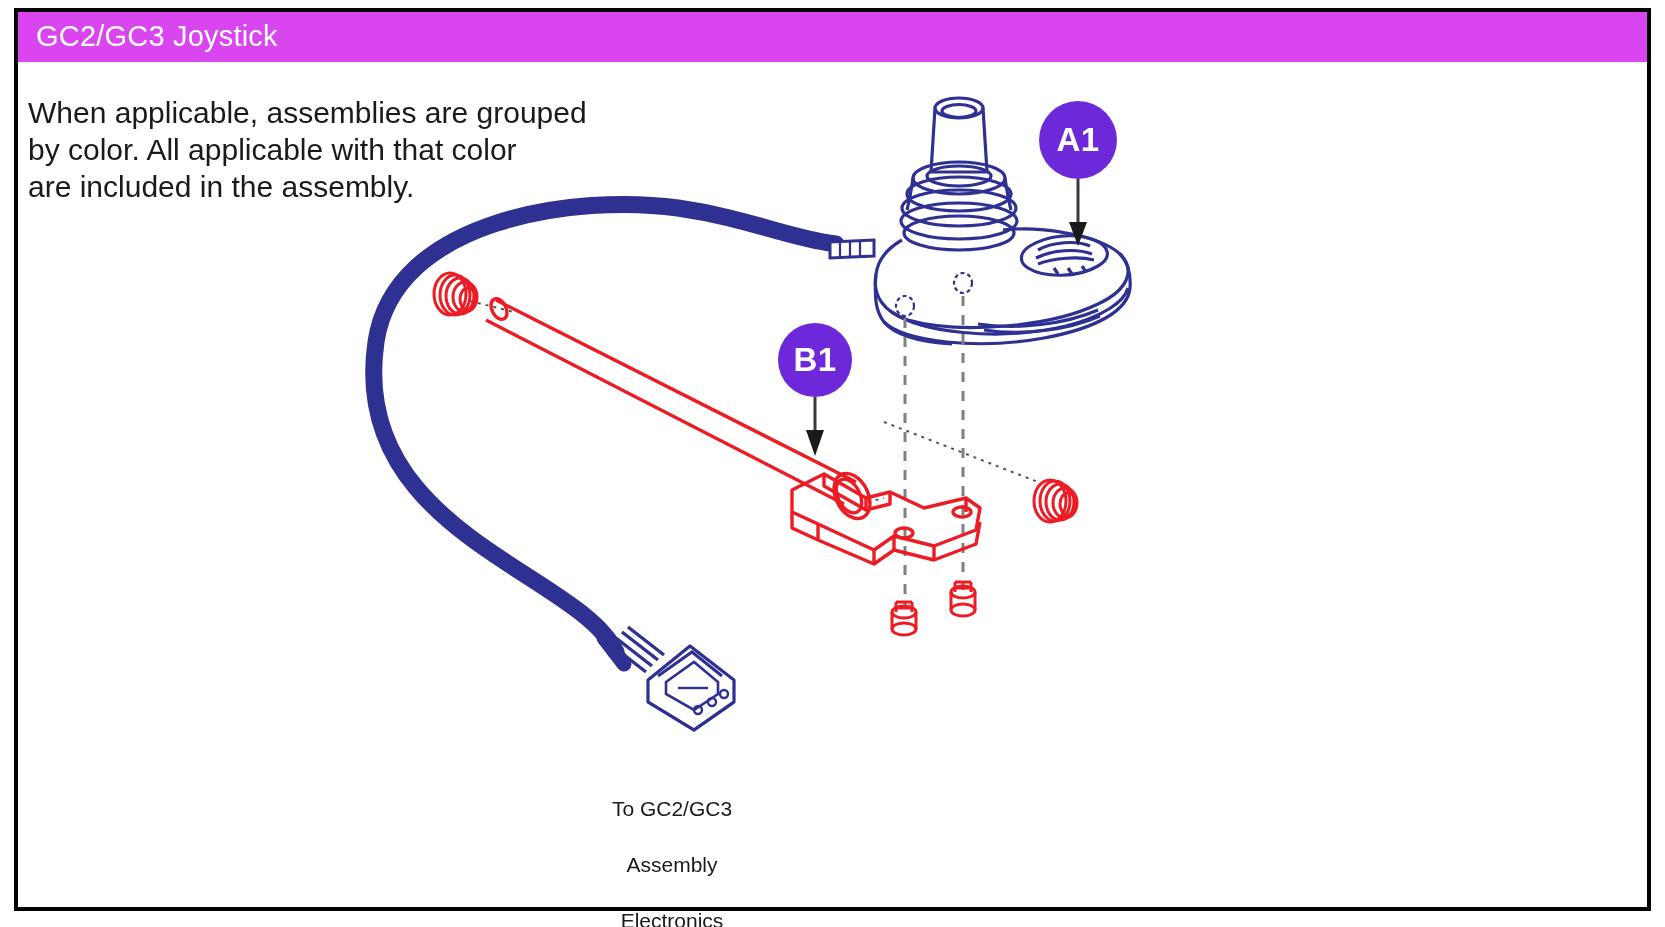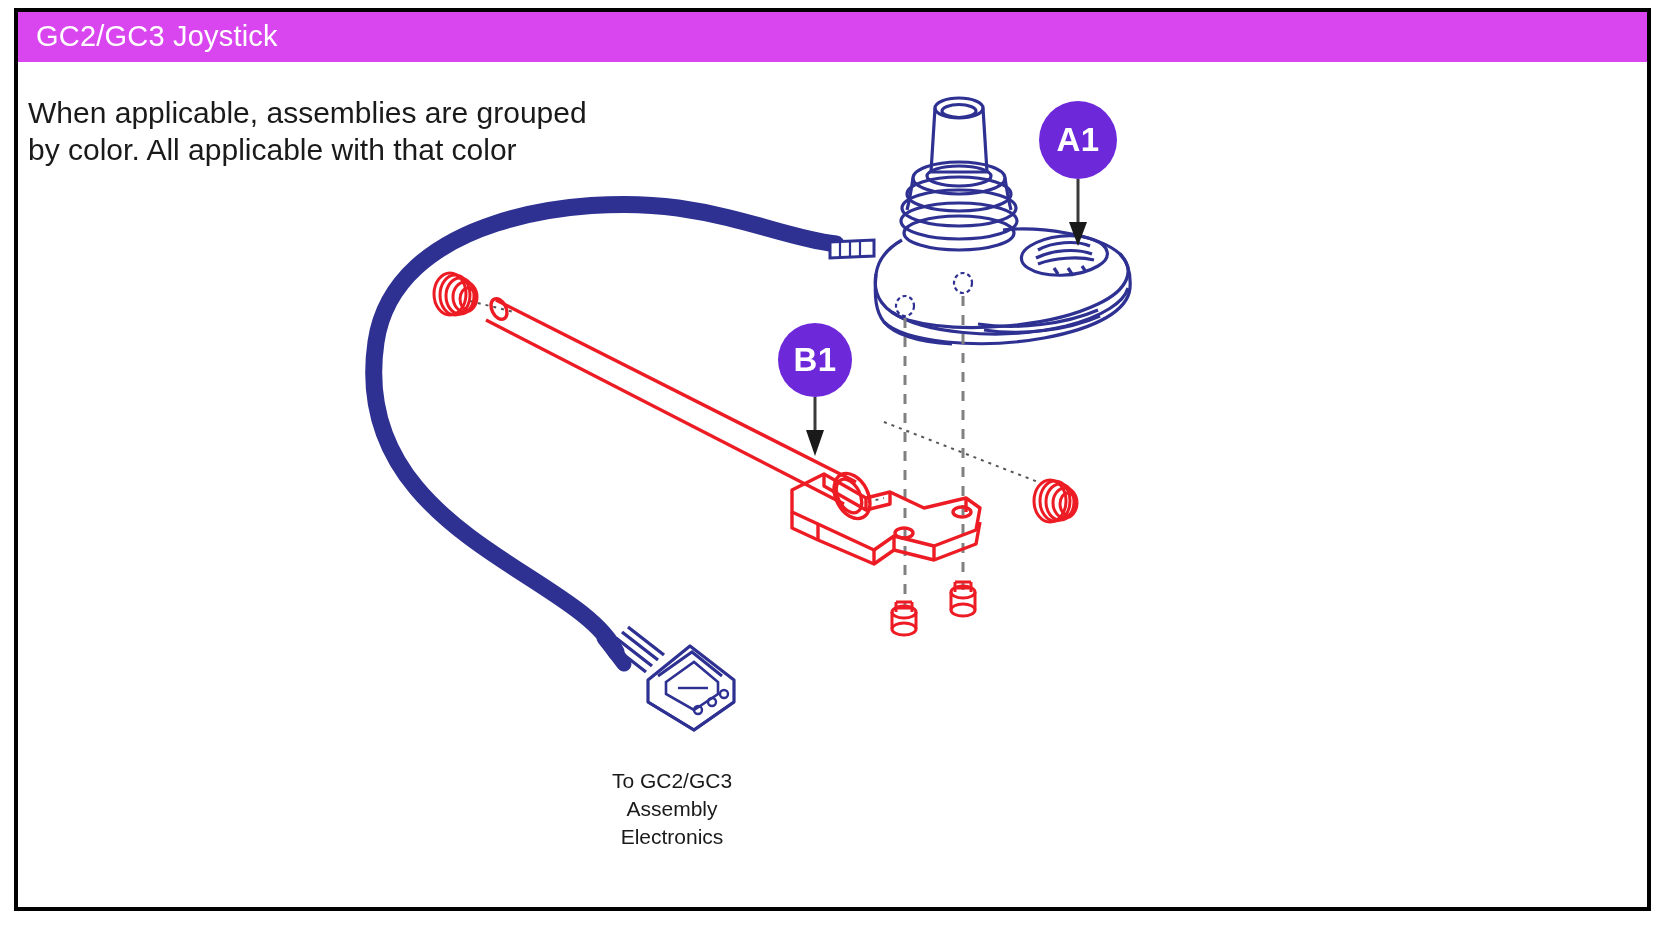--- a/index.html
+++ b/index.html
@@ -59,21 +59,21 @@
   .caption-text {
     position: absolute;
     left: 524px;
     top: 755px;
     width: 260px;
     text-align: center;
     color: #1a1a1a;
     font-size: 21px;
     line-height: 1.33;
   }
-  .caption-text div { white-space: nowrap; }
+  .caption-text div { white-space: nowrap; margin-top: 28px; }
   .art {
     position: absolute;
     left: 0;
     top: 0;
     width: 1637px;
     height: 903px;
   }
   .badge {
     position: absolute;
     border-radius: 50%;
@@ -104,20 +104,21 @@
 <div id="page">
   <div class="panel">
 
     <div class="title-bar">
       <div class="title-text">GC2/GC3 Joystick</div>
     </div>
 
     <div class="note-text">
       <div>When applicable, assemblies are grouped</div>
       <div>by color. All applicable with that color</div>
+      <div>are included in the assembly.</div>
     </div>
 
     <svg class="art" viewBox="0 0 1637 903">
 
       <g>
         <path d="M 598,640 C 560,560 330,520 358,330 C 376,206 560,182 660,196
                  C 730,206 770,226 818,232" fill="none" stroke="#2E3192" stroke-width="17" stroke-linecap="round"></path>
 
         <path d="M 812,230 L 856,228 L 856,244 L 812,246 Z" fill="#ffffff" stroke="#2E3192" stroke-width="3"></path>
         <path d="M 822,229 L 822,245 M 832,229 L 832,245 M 842,228 L 842,245" stroke="#2E3192" stroke-width="2.2"></path>

